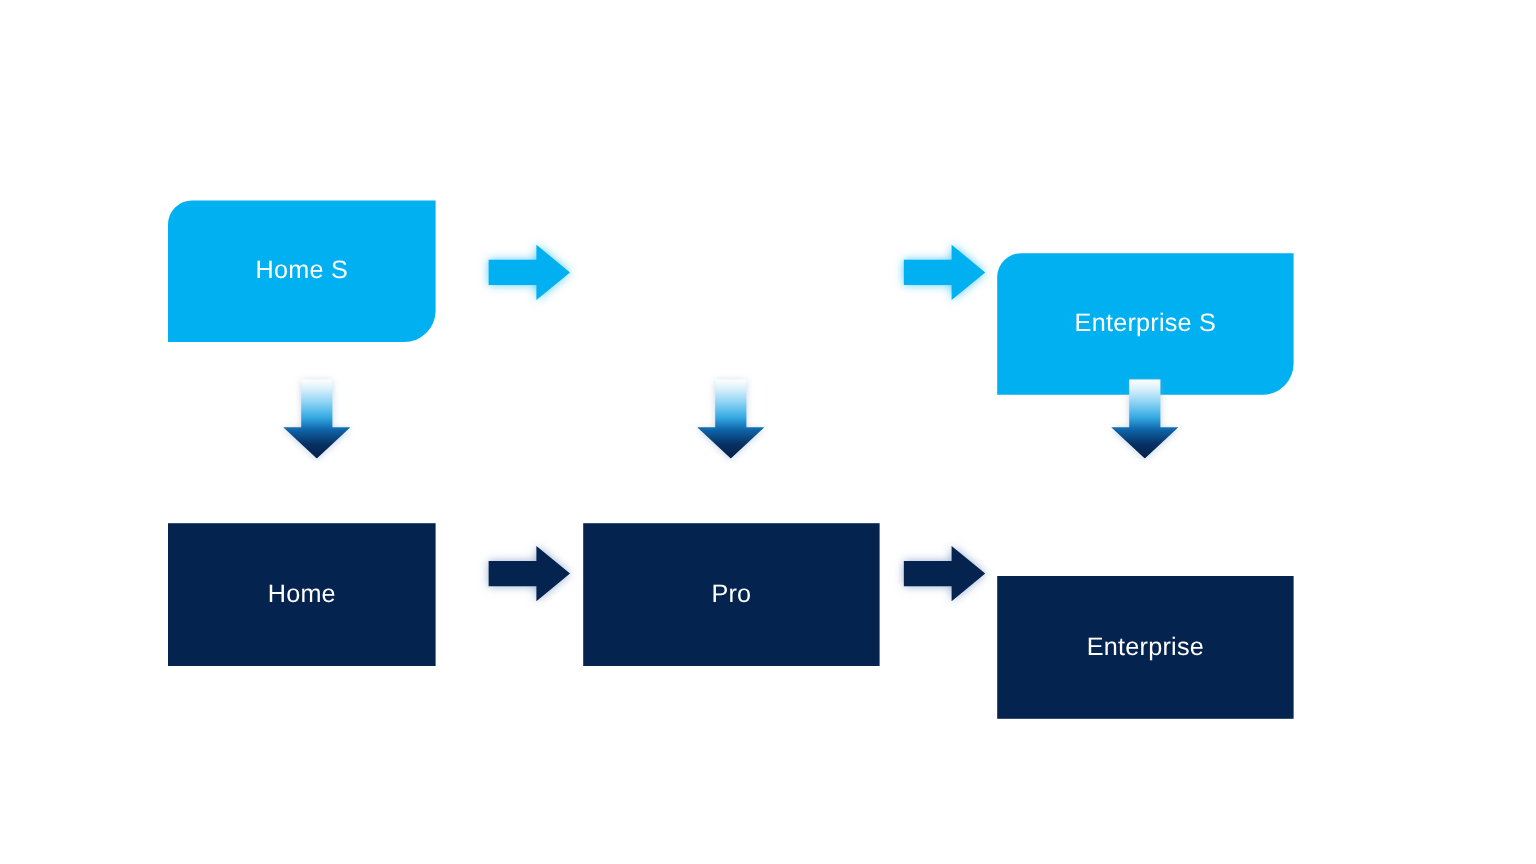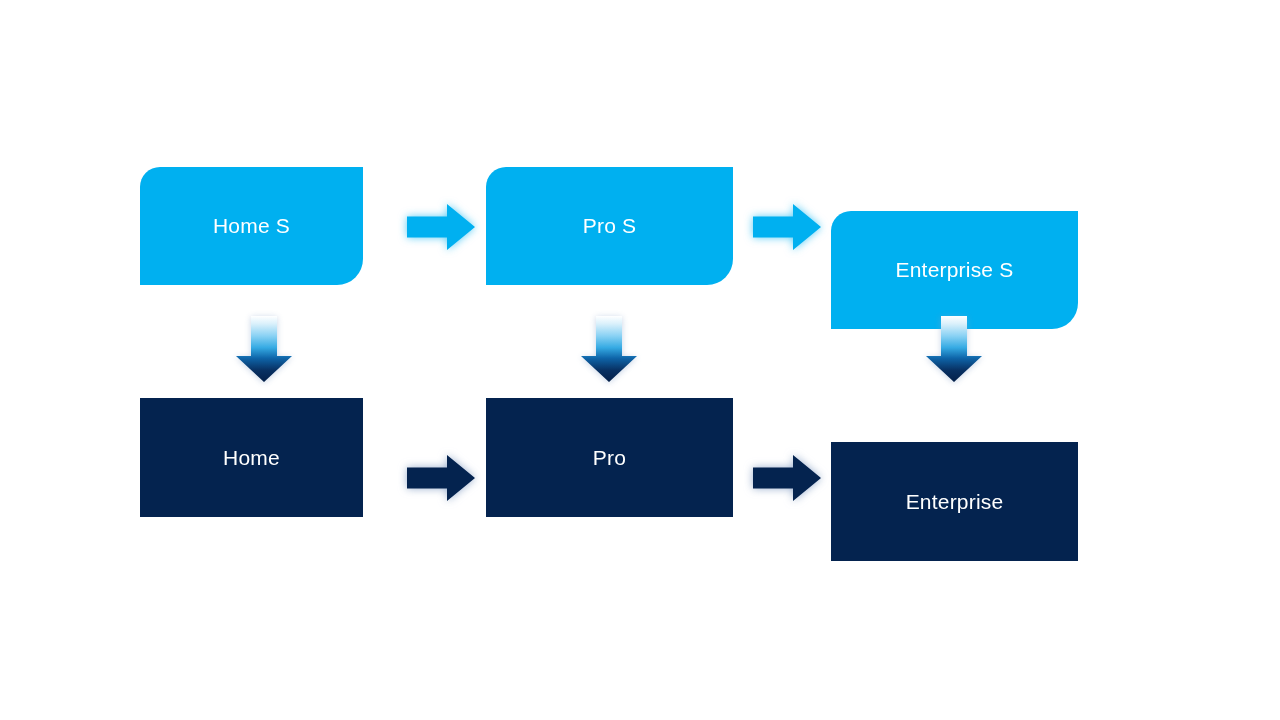--- a/index.html
+++ b/index.html
@@ -28,21 +28,21 @@
     color: var(--text);
     font-size: 21px;
     letter-spacing: 0.2px;
   }
   .stage.top {
     top: 167px; height: 118px;
     background: var(--light-blue);
     border-radius: 20px 0 26px 0;
   }
   .stage.bottom {
-    top: 398px; height: 119px;
+    top: 436px; height: 119px;
     background: var(--navy);
     border-radius: 0;
   }
   .pos-a { left: 140px; width: 223px; }
   .pos-b { left: 486px; width: 247px; }
   .pos-c { left: 831px; width: 247px; margin-top: 44px; }
 
   .arrow-h {
     position: absolute;
     width: 68px; height: 46px;
@@ -85,23 +85,20 @@
         <stop offset="64%" stop-color="#0E64A8"></stop>
         <stop offset="82%" stop-color="#083163"></stop>
         <stop offset="100%" stop-color="#041F48"></stop>
       </linearGradient>
     </defs>
   </svg>
 
   <div class="stage top pos-a">
     <span>Home S</span>
   </div>
-  <div class="stage top pos-b">
-    <span>Pro S</span>
-  </div>
   <div class="stage top pos-c">
     <span>Enterprise S</span>
   </div>
 
   <div class="arrow-h light row-top gap-1">
     <svg viewBox="0 0 68 46">
         <polygon points="0,12.5 40,12.5 40,0 68,23 40,46 40,33.5 0,33.5"></polygon>
       </svg>
   </div>
   <div class="arrow-h light row-top gap-2">

